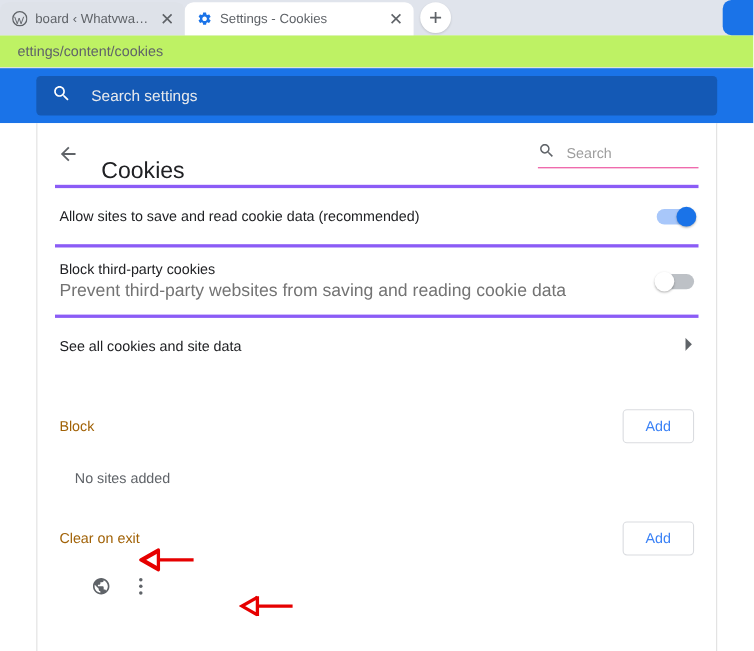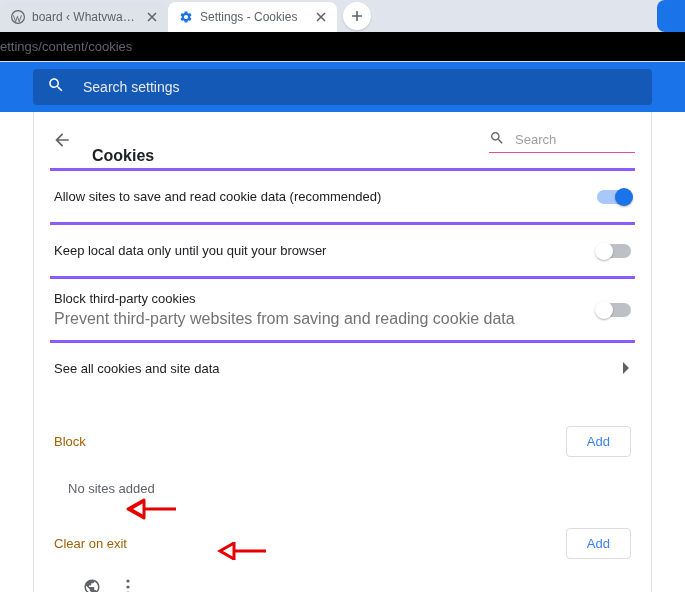--- a/index.html
+++ b/index.html
@@ -2,48 +2,48 @@
 <html><head>
   <meta charset="utf-8">
   <style>
     * { box-sizing: border-box; margin: 0; padding: 0; font-family: Arial, sans-serif; }
     body { width: 685px; height: 592px; background: #fff; overflow: hidden; position: relative; }
 
     
     .tab-bar { height: 32px; background: #e0e4ec; display: flex; align-items: flex-end; position: relative; }
     .tab { height: 30px; display: flex; align-items: center; padding: 0 8px 0 10px; font-size: 12px; color: #5f6368; position: relative; border-top-left-radius: 8px; border-top-right-radius: 8px; margin-top: 2px; }
     .tab.inactive { background: #dee2e9; width: 168px; }
-    .tab.active { background: #fff; width: 169px; }
+    .tab.active { background: #fff; width: 208px; }
     .tab .favicon { width: 16px; height: 16px; margin-right: 6px; display: flex; align-items: center; justify-content: center; }
     .tab .tab-title { flex: 1; white-space: nowrap; overflow: hidden; text-overflow: ellipsis; }
     .tab .tab-close { width: 16px; height: 16px; display: flex; align-items: center; justify-content: center; color: #5f6368; cursor: pointer; margin-left: 4px; }
     .new-tab-btn { width: 28px; height: 28px; margin-left: 6px; margin-bottom: 2px; background: #fff; border-radius: 50%; display: flex; align-items: center; justify-content: center; color: #5f6368; cursor: pointer; box-shadow: 0 1px 2px rgba(0,0,0,0.15); }
     .blue-right { position: absolute; right: 0; top: 0; height: 32px; width: 28px; background: #1a73e8; border-top-left-radius: 8px; border-bottom-left-radius: 8px; }
 
     
-    .url-bar { height: 30px; background: #000000; border-bottom: 1px solid #e3e3e3; display: flex; align-items: center; padding: 0 0; }
+    .url-bar { height: 30px; background: #bef264; border-bottom: 1px solid #e3e3e3; display: flex; align-items: center; padding: 0 16px; }
     .url-text { font-size: 13px; color: #5f6368; }
 
     
     .blue-header { height: 50px; background: #1a73e8; display: flex; align-items: center; padding: 0 33px; }
     .search-box { flex: 1; height: 36px; background: rgba(0,0,0,0.22); border-radius: 4px; display: flex; align-items: center; padding: 15px 14px; }
     .search-box .search-icon { color: #fff; margin-right: 18px; }
     .search-box input { background: transparent; border: none; outline: none; color: #fff; font-size: 14px; flex: 1; }
     .search-box input::placeholder { color: #e8eaed; }
 
     
     .content-wrap { display: flex; height: calc(592px - 32px - 30px - 50px); }
     .left-gutter { width: 33px; background: #fff; }
     .main-panel { flex: 1; background: #fff; border-left: 1px solid #e0e0e0; border-right: 1px solid #e0e0e0; padding: 0 16px; overflow: hidden; position: relative; }
     .right-gutter { width: 33px; background: #fff; }
 
     
     .title-row { height: 56px; display: flex; align-items: center; }
     .back-arrow { width: 24px; height: 24px; display: flex; align-items: center; justify-content: center; color: #5f6368; cursor: pointer; }
-    .page-title { font-size: 16px; font-weight: 700; color: #202124; margin-left: 18px; flex: 1; margin-top: 32px; }
+    .page-title { font-size: 21px; font-weight: 400; color: #202124; margin-left: 18px; flex: 1; margin-top: 32px; }
     .local-search { display: flex; align-items: center; border-bottom: 1px solid #ec4899; padding: 2px 0; width: 146px; }
     .local-search .ls-icon { color: #5f6368; margin-right: 10px; }
     .local-search input { border: none; outline: none; font-size: 13px; color: #5f6368; flex: 1; background: transparent; }
     .local-search input::placeholder { color: #9e9e9e; }
 
     
     .setting-row { min-height: 54px; border-top: 3px solid #8b5cf6; display: flex; align-items: center; padding: 12px 4px; }
     .setting-row:first-of-type { margin-top: 4px; }
     .setting-text { flex: 1; }
     .setting-title { font-size: 13px; color: #202124; }
@@ -152,28 +152,20 @@
 
     <div class="setting-row">
       <div class="setting-text">
           <div class="setting-title">Allow sites to save and read cookie data (recommended)</div>
         </div>
       <div class="toggle on">
           <div class="knob"></div>
         </div>
     </div>
 
-    <div class="setting-row">
-      <div class="setting-text">
-          <div class="setting-title">Keep local data only until you quit your browser</div>
-        </div>
-      <div class="toggle off">
-          <div class="knob"></div>
-        </div>
-    </div>
 
     <div class="setting-row">
       <div class="setting-text">
         <div class="setting-title">Block third-party cookies</div>
         <div class="setting-desc">Prevent third-party websites from saving and reading cookie data</div>
       </div>
       <div class="toggle off">
           <div class="knob"></div>
         </div>
     </div>

